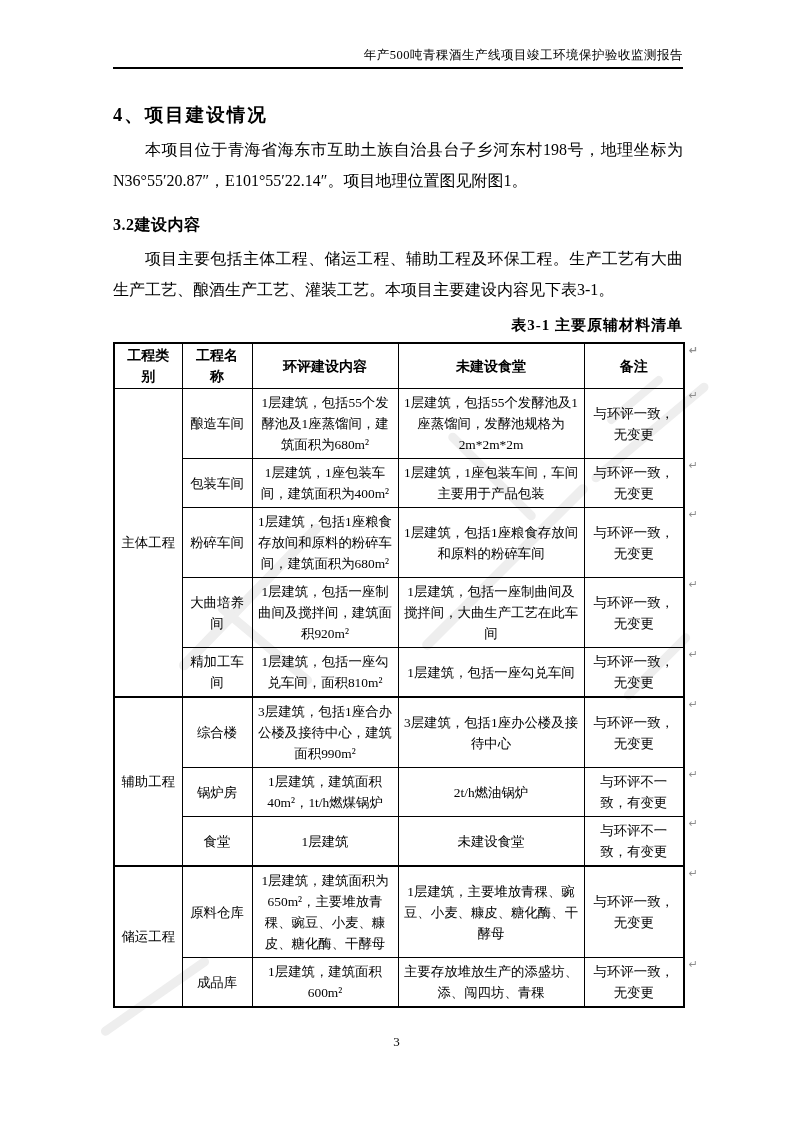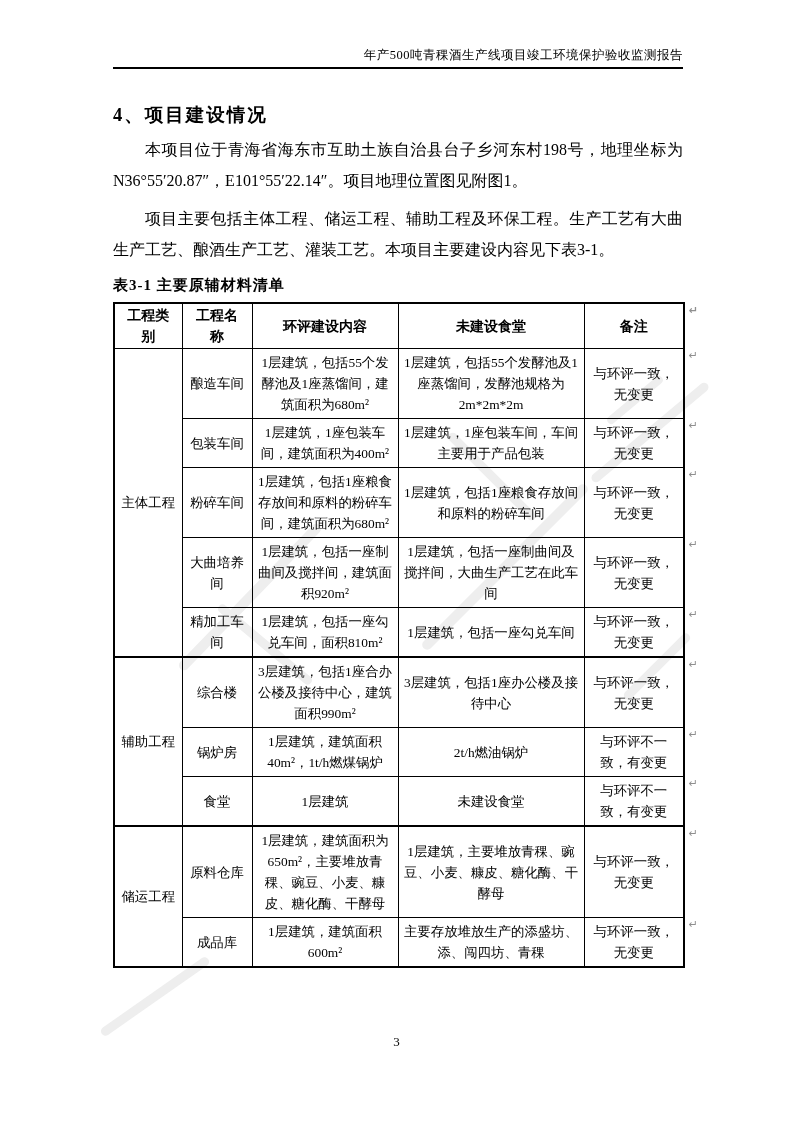--- a/index.html
+++ b/index.html
@@ -22,21 +22,21 @@
 
   .content { position:relative; z-index:1; padding:0 110px 0 113px; }
 
   .running-header { padding-top:47px; text-align:right; font-size:12.5px; letter-spacing:0.5px; }
   .header-rule { border-bottom:2px solid #000; margin-top:3px; }
 
   h1.chapter { font-size:18.5px; font-weight:bold; margin:33px 0 0 0; letter-spacing:2px; }
   h2.sub { font-size:16px; font-weight:bold; margin:19px 0 0 0; letter-spacing:0.5px; }
   p.body { font-size:16px; line-height:31px; text-align:justify; text-indent:2em; margin:7px 0 0 0; }
 
-  .table-caption { margin-top:11px; text-align:left; font-weight:bold; font-size:15px; letter-spacing:1px; }
+  .table-caption { margin-top:11px; text-align:right; font-weight:bold; font-size:15px; letter-spacing:1px; }
 
   table.main {
     border-collapse:collapse; table-layout:fixed; width:570px; margin-top:7px;
     border:2px solid #000;
   }
   col.c1 { width:68px; }  col.c2 { width:70px; }
   col.c3 { width:146px; } col.c4 { width:186px; } col.c5 { width:100px; }
   th, td {
     border:1px solid #000; text-align:center; vertical-align:middle;
     font-size:13.4px; line-height:21px; padding:3px 4px; word-break:break-word;
@@ -70,20 +70,21 @@
 
     <div class="running-header">
       <span>年产500吨青稞酒生产线项目竣工环境保护验收监测报告</span>
     </div>
     <div class="header-rule"></div>
 
     <h1 class="chapter">4、项目建设情况</h1>
 
     <p class="body">本项目位于青海省海东市互助土族自治县台子乡河东村198号，地理坐标为N36°55′20.87″，E101°55′22.14″。项目地理位置图见附图1。</p>
 
+    <h2 class="sub">3.2建设内容</h2>
     <p class="body">项目主要包括主体工程、储运工程、辅助工程及环保工程。生产工艺有大曲生产工艺、酿酒生产工艺、灌装工艺。本项目主要建设内容见下表3-1。</p>
 
     <div class="table-caption">表3-1  主要原辅材料清单</div>
 
     <table class="main">
       <colgroup>
         <col class="c1">
           <col class="c2">
           <col class="c3">
           <col class="c4">

